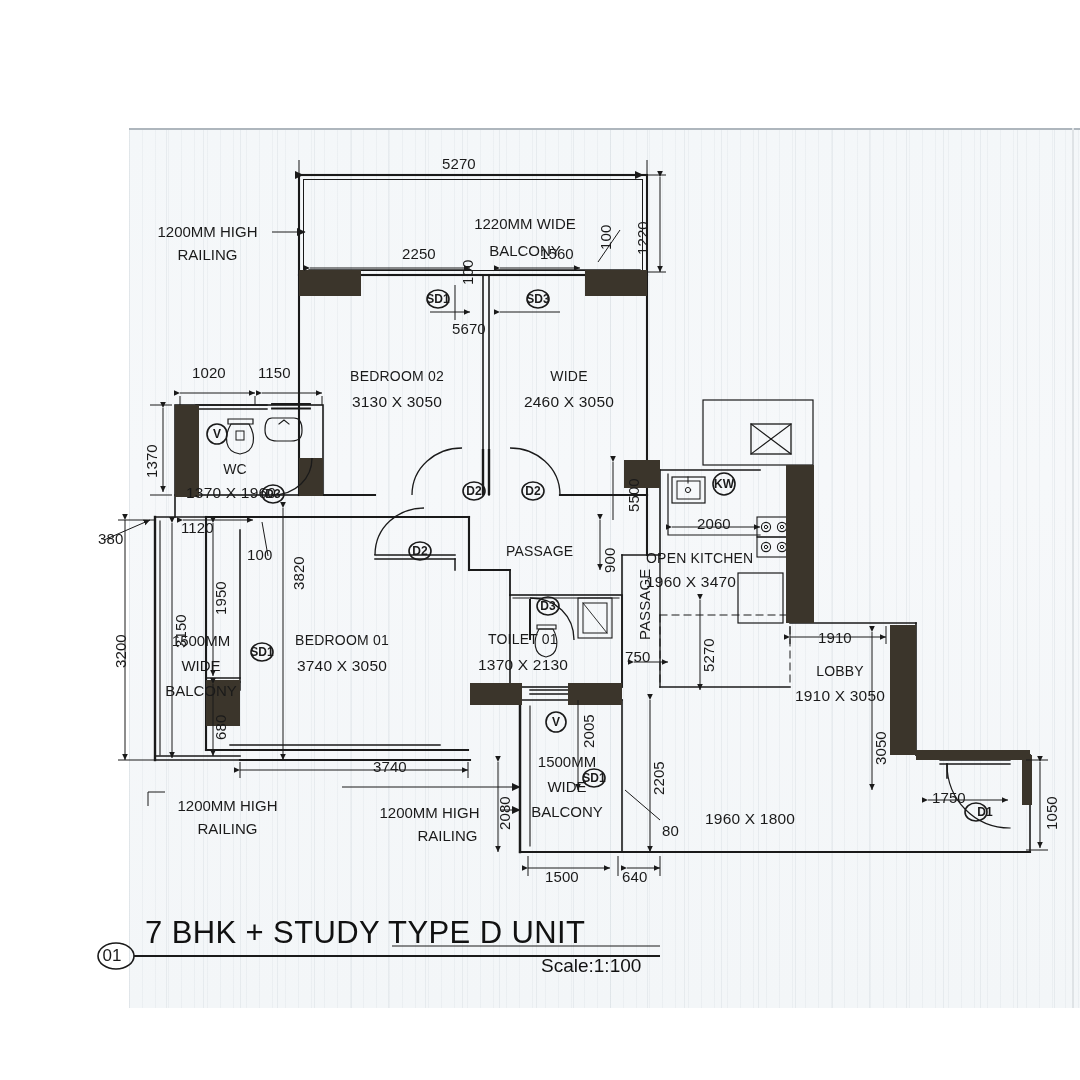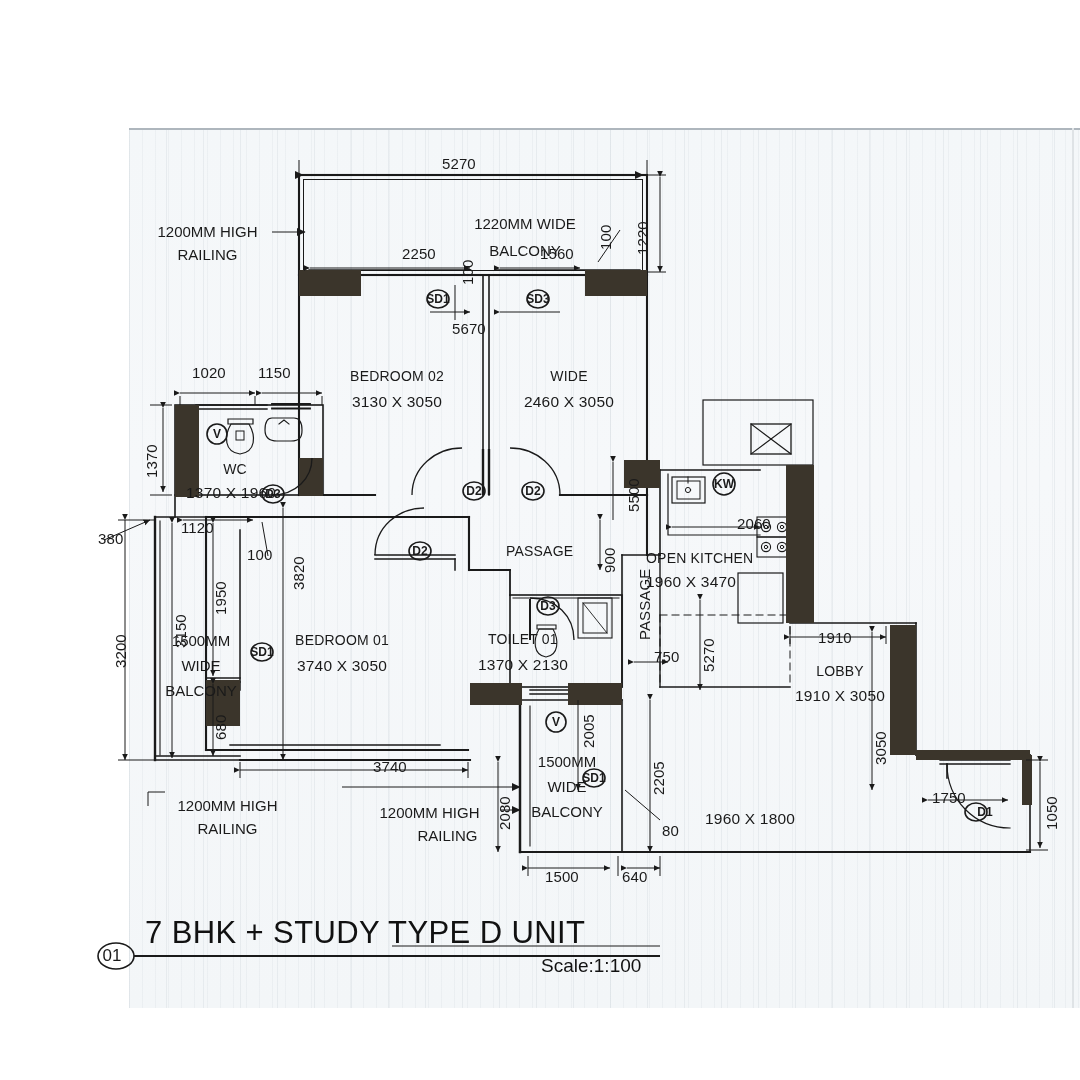--- a/index.html
+++ b/index.html
@@ -368,22 +368,22 @@
   <div class="txt dim" style="left:247px;top:546px;">100</div>
   <div class="txt dim vert" style="left:290px;top:590px;transform:rotate(-90deg);">3820</div>
 
   <div class="txt dim" style="left:333px;top:758px;margin-left:40px;">3740</div>
   <div class="txt dim vert" style="left:496px;top:830px;transform:rotate(-90deg);">2080</div>
   <div class="txt dim" style="left:545px;top:868px;">1500</div>
   <div class="txt dim" style="left:622px;top:868px;">640</div>
 
   <div class="txt dim vert" style="left:625px;top:512px;transform:rotate(-90deg);">5500</div>
   <div class="txt dim vert" style="left:601px;top:573px;transform:rotate(-90deg);">900</div>
-  <div class="txt dim" style="left:654px;top:648px;text-align:right;">750</div>
-  <div class="txt dim" style="left:697px;top:515px;margin-left:40px;">2060</div>
+  <div class="txt dim" style="left:625px;top:648px;text-align:right;">750</div>
+  <div class="txt dim" style="left:697px;top:515px;">2060</div>
   <div class="txt dim vert" style="left:700px;top:672px;transform:rotate(-90deg);">5270</div>
   <div class="txt dim vert" style="left:650px;top:795px;transform:rotate(-90deg);">2205</div>
   <div class="txt dim vert" style="left:580px;top:748px;transform:rotate(-90deg);">2005</div>
   <div class="txt dim" style="left:662px;top:822px;">80</div>
 
   <div class="txt dim" style="left:818px;top:629px;">1910</div>
   <div class="txt dim vert" style="left:872px;top:765px;transform:rotate(-90deg);">3050</div>
   <div class="txt dim" style="left:932px;top:789px;">1750</div>
   <div class="txt dim vert" style="left:1043px;top:830px;transform:rotate(-90deg);">1050</div>
 

